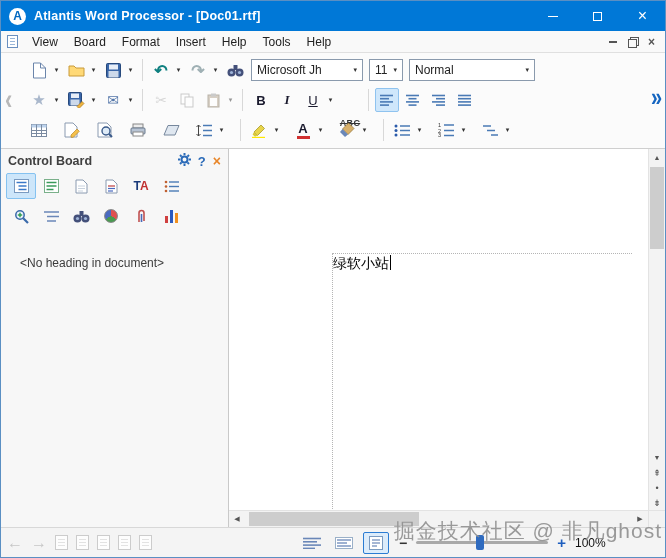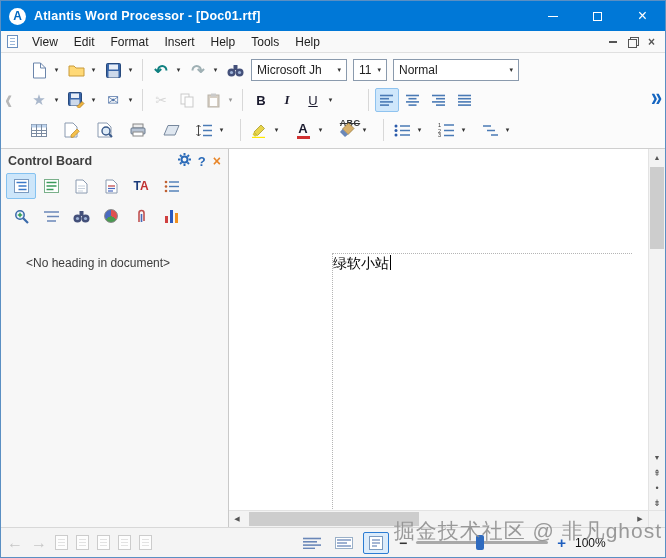--- a/index.html
+++ b/index.html
@@ -35,21 +35,21 @@
   .tb-row { height:30px; display:flex; align-items:center; padding-left:26px; gap:2px; }
   .tbgroup { display:flex; align-items:center; }
   .tb-row3 .tbgroup { margin-right:7px; }
   .tbtn { height:24px; min-width:24px; display:flex; align-items:center; justify-content:center; border:1px solid transparent; border-radius:2px; }
   .tbtn.active { background:#cfe7fb; border-color:#8fc3ef; }
   .drop { width:11px; height:24px; display:flex; align-items:center; justify-content:center; }
   .drop::after { content:"▾"; font-size:7px; color:#333; }
   .sep { width:1px; height:22px; background:#d8d8d8; margin:0 4px; }
   .combo { height:22px; border:1px solid #8a9aad; background:#fff; display:flex; align-items:center; font-size:12px; padding:0 5px; margin:0 2px; white-space:nowrap; overflow:hidden; }
   .combo .carrow { margin-left:auto; font-size:7px; color:#333; padding-left:5px; }
-  .combo.font { width:96px;justify-content:center; } .combo.size { width:34px; } .combo.style { width:126px; }
+  .combo.font { width:112px;justify-content:center; } .combo.size { width:34px; } .combo.style { width:126px; }
   .undo-g { color:#0f8080; font-weight:bold; font-size:16px; }
   .redo-g { color:#9fb0b4; font-weight:bold; font-size:16px; }
   .star-g { color:#aab8cc; font-size:15px; }
   .mail-g { color:#5577aa; font-size:14px; }
   .cut-g  { color:#b5b5b5; font-size:14px; }
   .fmt-b { font-weight:bold; color:#1a1a2e; font-size:13px; }
   .fmt-i { font-style:italic; font-family:"Liberation Serif", serif; font-weight:bold; font-size:13px; color:#1a1a2e; }
   .fmt-u { text-decoration:underline; font-size:13px; color:#1a1a2e; }
   .fmt-s { text-decoration:line-through; font-size:9px; font-weight:bold; color:#333; letter-spacing:.3px;margin-top:45px; }
   .stack { display:flex; flex-direction:column; align-items:center; line-height:1; }
@@ -68,21 +68,21 @@
   .cb-close { color:#e8862a; font-weight:bold; font-size:14px; line-height:1; }
   .cb-tabs { display:flex; padding:3px 5px 1px; }
   .cb-tab { width:30px; height:26px; display:flex; align-items:center; justify-content:center; border:1px solid transparent; border-radius:2px; }
   .cb-tab.active { background:#cde6fa; border-color:#85c2f0; }
   .ta-ico { font-weight:bold; font-size:12px; line-height:1; }
   .ta-t { color:#1a3a7a; } .ta-a { color:#c03030; }
   .tools-ball { width:14px; height:14px; border-radius:50%; border:1px solid #888;
     background:conic-gradient(#e05050 0 120deg, #4a9a50 120deg 240deg, #4a6ac0 240deg 360deg); }
   .bars { display:flex; align-items:flex-end; gap:2px; height:14px; }
   .bars i { display:block; width:3px; }
-  .cb-empty { margin:26px 16px 0; padding:0 9px; font-size:12px; color:#3c3c3c; }
+  .cb-empty { margin:26px 10px 0; padding:0 9px; font-size:12px; color:#3c3c3c; }
 
   
   .doc-area { flex:1; position:relative; background:#fdba74; min-width:0; }
   .canvas { position:absolute; left:0; top:0; right:17px; bottom:17px; background:#fff; overflow:hidden; }
   .vguide { position:absolute; left:103px; top:104px; bottom:-5px; border-left:1px dotted #b5b5b5; }
   .hguide { position:absolute; left:103px; top:104px; right:16px; border-top:1px dotted #b5b5b5; }
   .doc-text { position:absolute; left:104px; top:106px; font-size:14px; color:#000; font-family:"Liberation Sans", sans-serif; }
   .caret { display:inline-block; width:1px; height:15px; background:#000; vertical-align:-2px; margin-left:1px; }
 
   .vscroll { position:absolute; top:0; right:0; bottom:17px; width:17px; background:#f3f3f3; border-left:1px solid #e3e3e3; }
@@ -130,21 +130,21 @@
       <div class="win-btn">
           <span class="box"></span>
         </div>
       <div class="win-btn close">×</div>
     </div>
   </div>
 
   <div class="menubar">
     <span class="mdi-doc"></span>
     <span class="menu-item">View</span>
-    <span class="menu-item">Edit</span>
+    <span class="menu-item">Board</span>
     <span class="menu-item">Format</span>
     <span class="menu-item">Insert</span>
     <span class="menu-item">Help</span>
     <span class="menu-item">Tools</span>
     <span class="menu-item">Help</span>
     <div class="mdi-controls">
       <span class="mbar"></span>
       <span class="mdi-restore"></span>
       <span class="mdi-close">×</span>
     </div>

